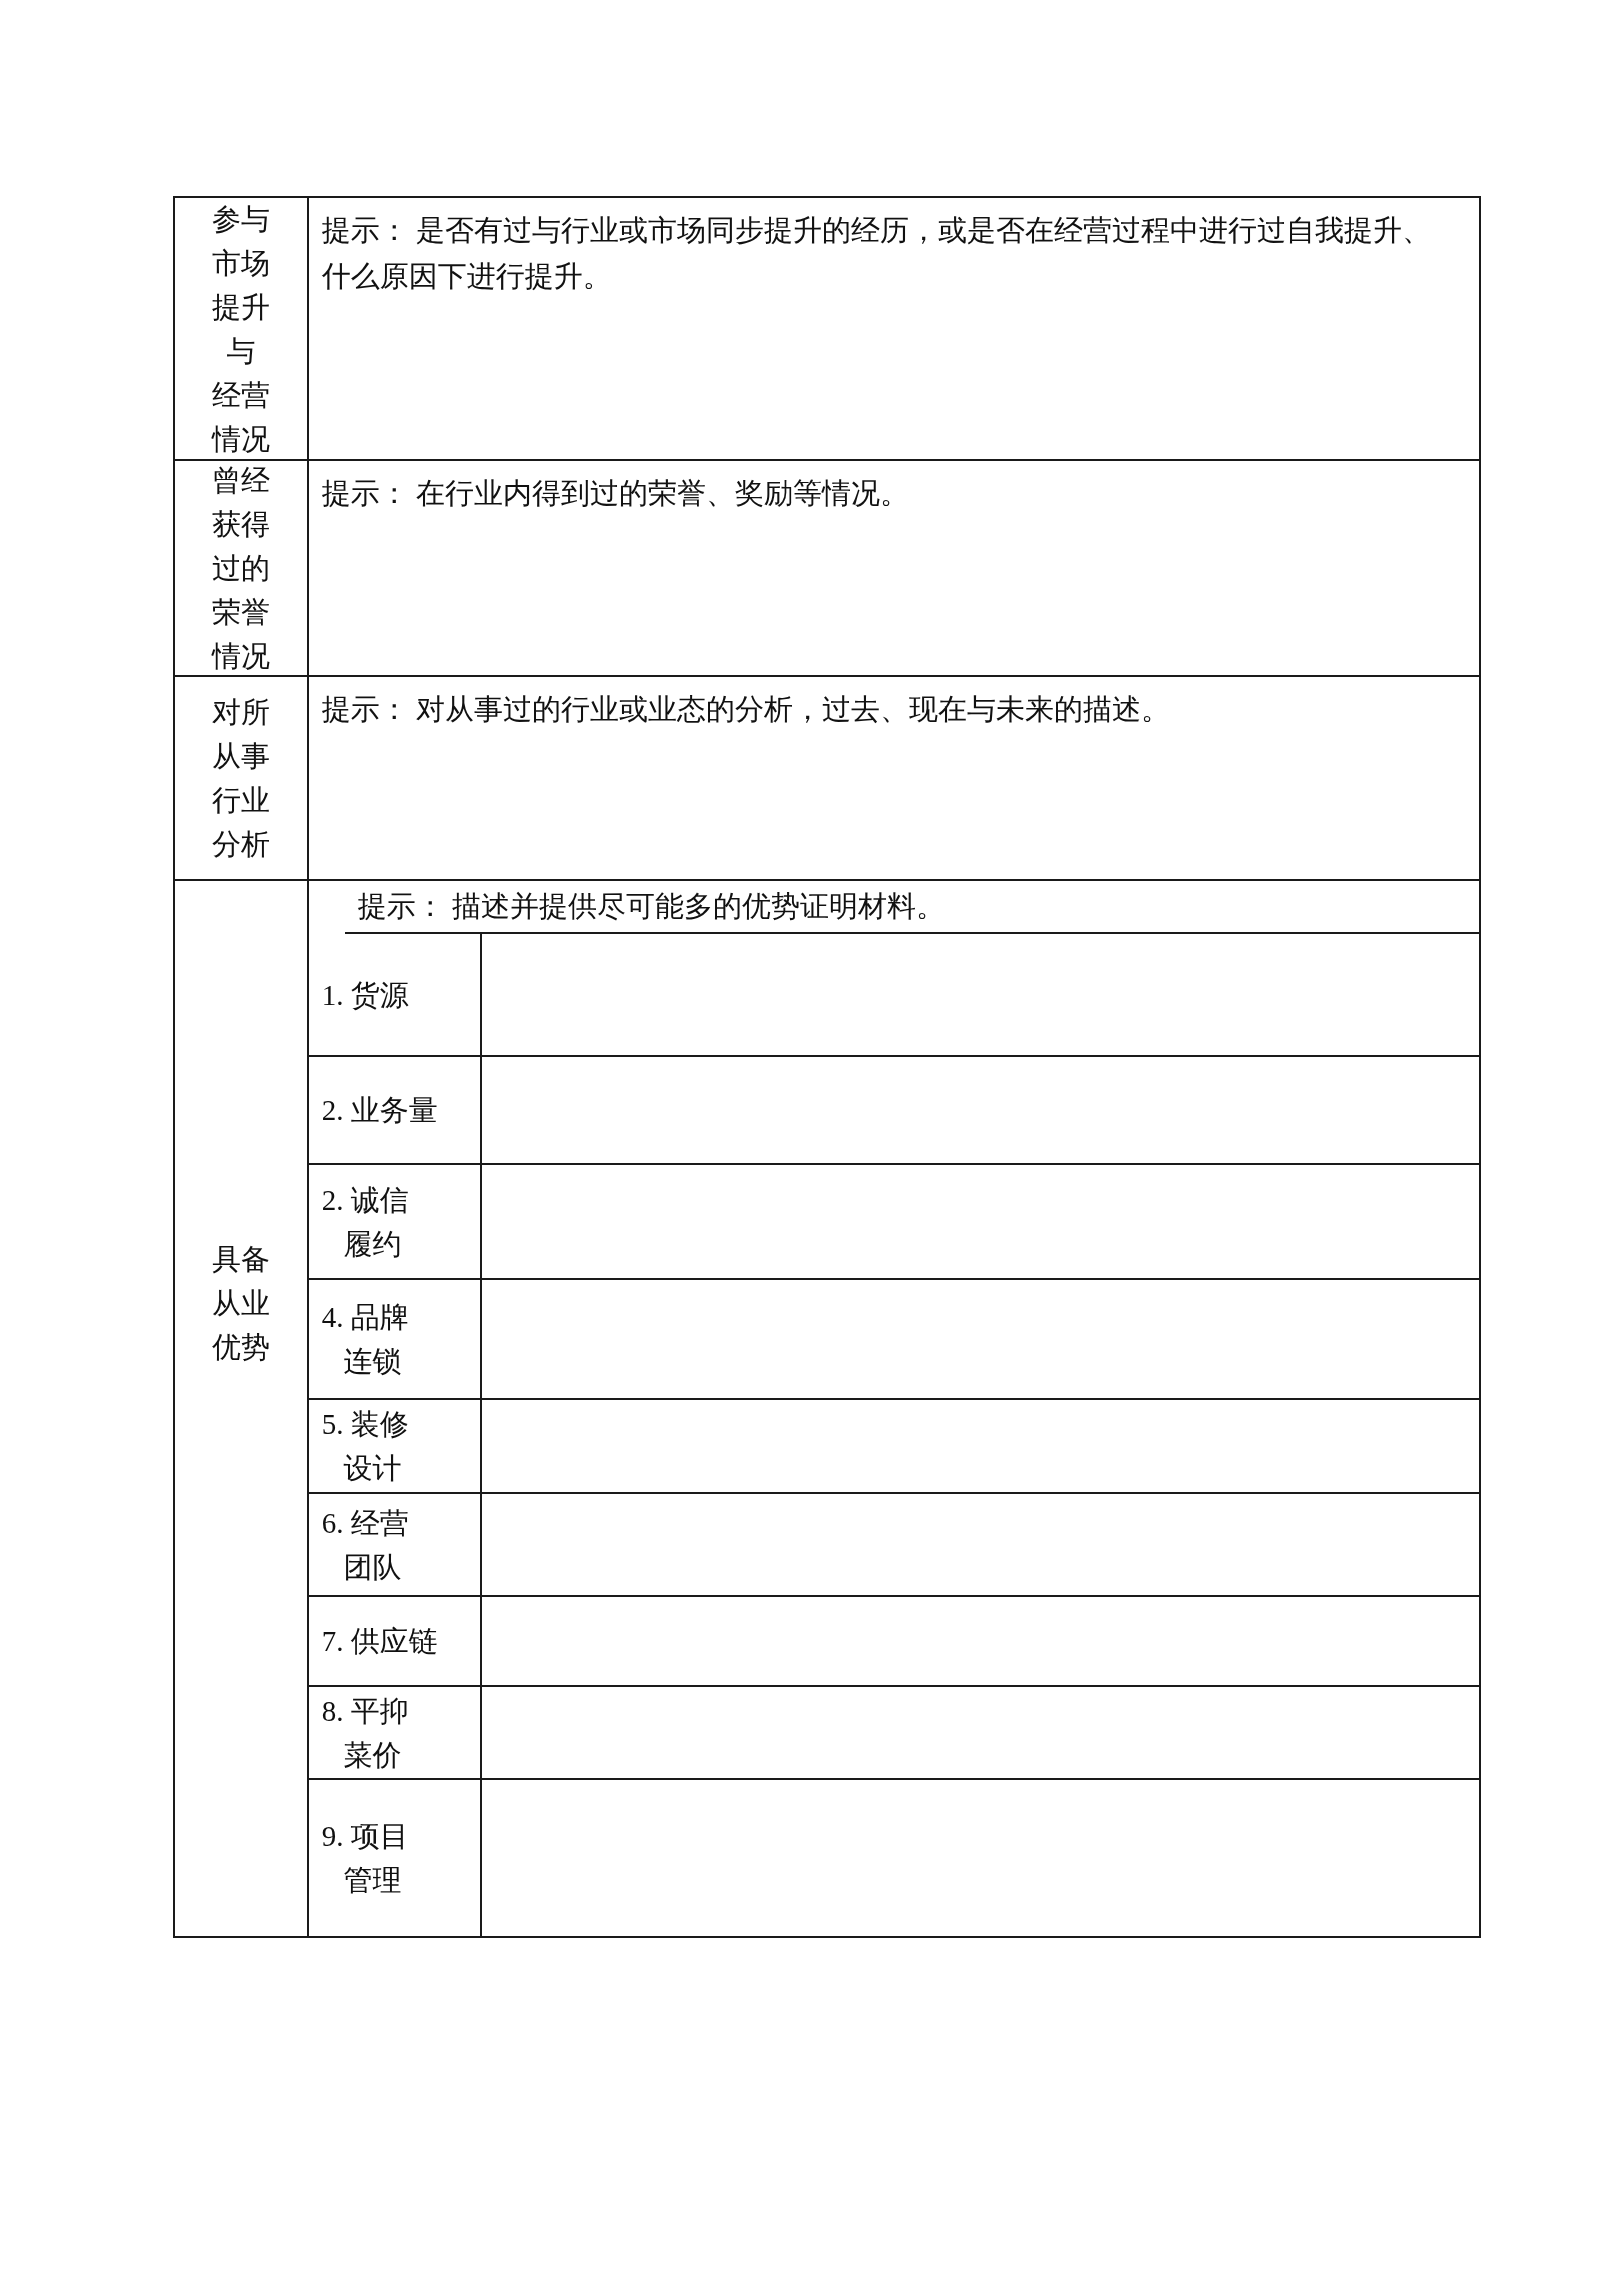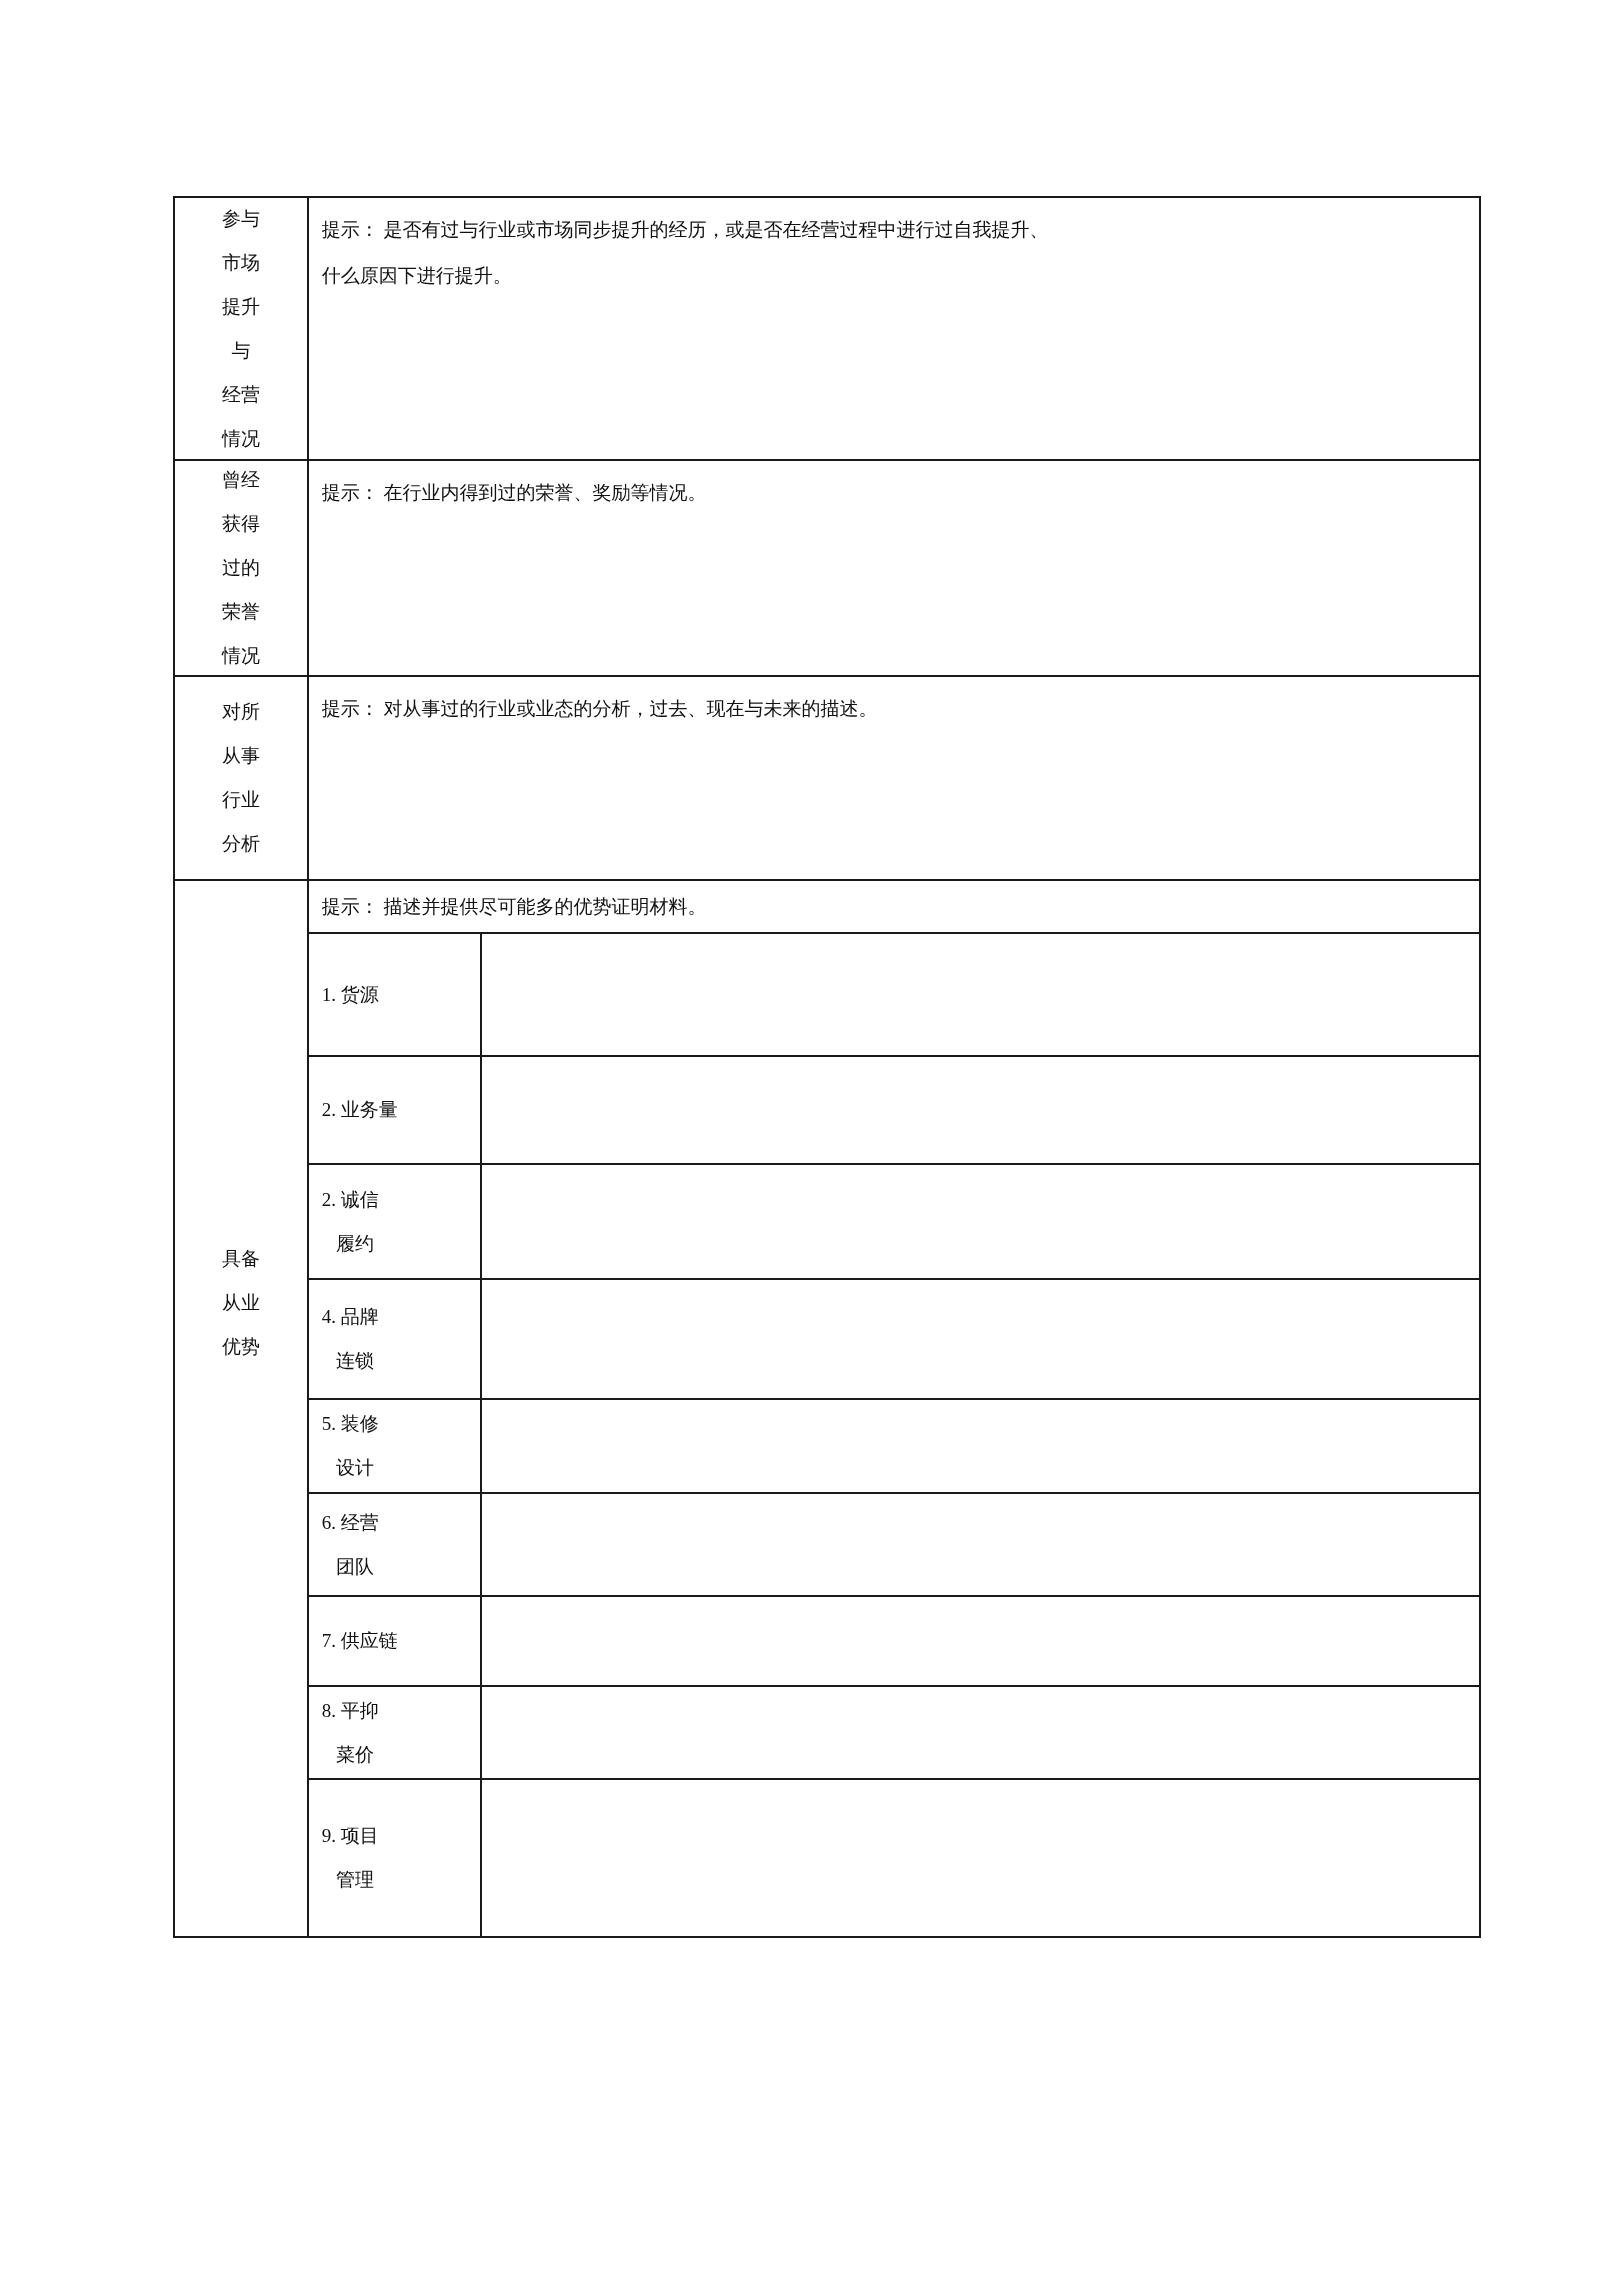--- a/index.html
+++ b/index.html
@@ -15,21 +15,21 @@
   }
   .form-table {
     position: absolute;
     left: 173px;
     top: 196px;
     width: 1308px;
     height: 1742px;
     border: 2px solid #1a1a1a;
     display: flex;
     flex-direction: column;
-    font-size: 19px;
+    font-size: 29px;
   }
   .row { display: flex; width: 100%; }
   .row.bordered { border-bottom: 2px solid #1a1a1a; }
   .row1 { height: 263px; }
   .row2 { height: 216px; }
   .row3 { height: 226px; }
   .row4 { height: 1056px; }
   .label-cell {
     width: 134px;
     flex: 0 0 134px;
@@ -50,20 +50,21 @@
   }
   .row4-content { flex: 1; display: flex; flex-direction: column; }
   .hint-bar {
     height: 53px;
     border-bottom: 2px solid #1a1a1a;
     display: flex;
     align-items: center;
     padding-left: 12.7px;
     white-space: pre-wrap;
     line-height: 39px;
+    margin-left: 36px;
   }
   .sub-row { display: flex; width: 100%; }
   .sub-row.bordered { border-bottom: 2px solid #1a1a1a; }
   .sub-label-cell {
     width: 173px;
     flex: 0 0 173px;
     border-right: 2px solid #1a1a1a;
     display: flex;
     align-items: center;
     padding-left: 12.7px;

